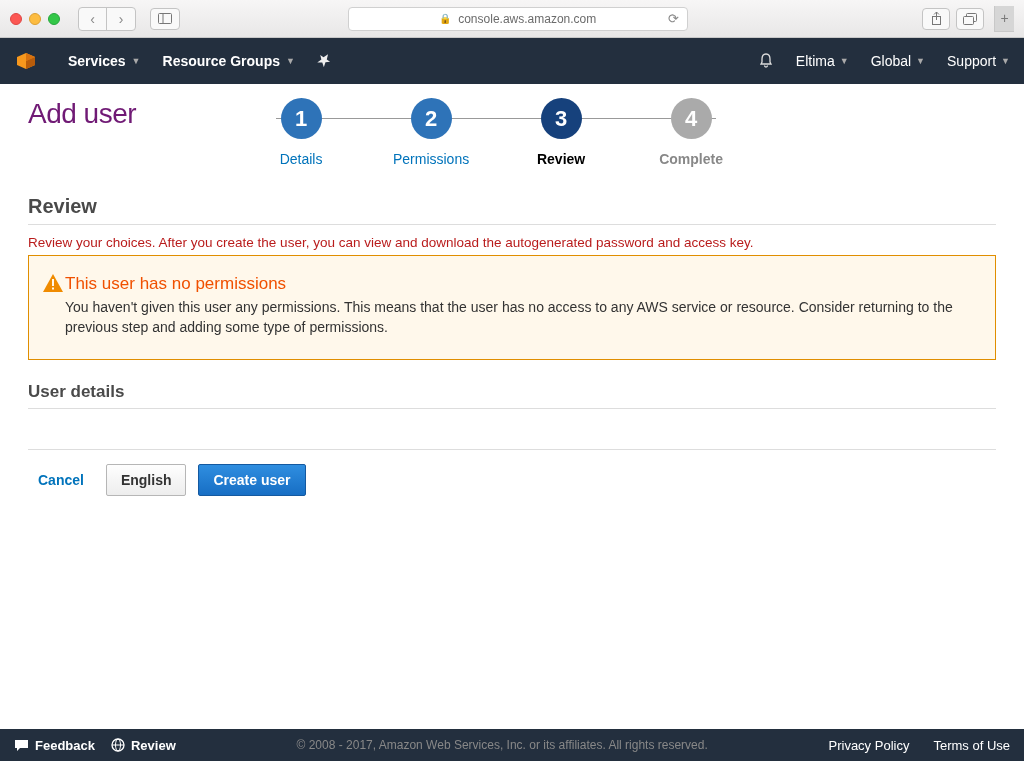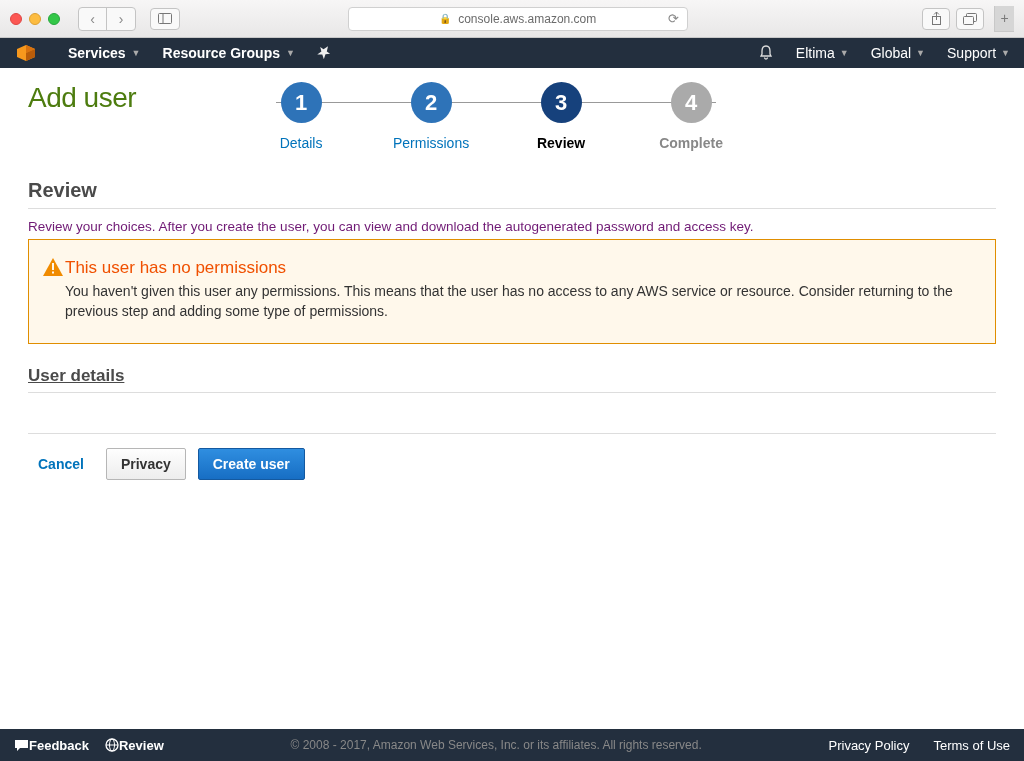--- a/index.html
+++ b/index.html
@@ -17,74 +17,74 @@
 .nav-btn:first-child { border-right: 1px solid #c4c4c4; }
 .sidebar-btn { margin-left: 6px; width: 30px; height: 22px; border: 1px solid #c4c4c4; border-radius: 4px; background: #f9f9f9; display: flex; align-items: center; justify-content: center; color: #6a6a6a; }
 .addr-bar { flex: 0 0 340px; margin-left: 160px; height: 24px; background: #fff; border: 1px solid #d0d0d0; border-radius: 4px; display: flex; align-items: center; justify-content: center; gap: 6px; color: #6b6b6b; font-size: 12px; position: relative; }
 .addr-reload { position: absolute; right: 8px; color: #888; font-size: 13px; }
 .lock-mini { font-size: 10px; }
 .chrome-right { display: flex; align-items: center; gap: 6px; margin-left: auto; }
 .chrome-icon { width: 28px; height: 22px; border: 1px solid #c4c4c4; border-radius: 4px; background: #f9f9f9; display: flex; align-items: center; justify-content: center; color: #6a6a6a; font-size: 12px; }
 .tab-plus { width: 20px; height: 26px; background: #d6d6d6; display: flex; align-items: center; justify-content: center; color: #7a7a7a; border-left: 1px solid #c8c8c8; border-bottom: 1px solid #c8c8c8; margin-left: 4px; }
 
 
-.aws-nav { height: 30px; background: #232f3e; display: flex; align-items: center; padding: 0 14px; color: #fff; font-size: 14px; }
+.aws-nav { height: 46px; background: #232f3e; display: flex; align-items: center; padding: 0 14px; color: #fff; font-size: 14px; }
 .aws-logo svg { display: block; }
 .nav-item { margin-left: 22px; display: flex; align-items: center; gap: 6px; font-weight: 600; }
 .nav-item.first { margin-left: 30px; }
 .caret { font-size: 9px; color: #aaa; }
 .pin-icon { margin-left: 22px; color: #eee; }
 .nav-spacer { flex: 1; }
 .bell-icon { margin-right: 22px; }
 .right-item { margin-right: 22px; display: flex; align-items: center; gap: 5px; }
 
 
 .page { padding: 14px 28px 20px 28px; }
 .page-header-row { display: flex; align-items: flex-start; }
-.page-title { font-size: 28px; font-weight: 300; color: #4d7c0f; letter-spacing: -0.5px; }
+.page-title { font-size: 28px; font-weight: 300; color: #701a75; letter-spacing: -0.5px; }
 .wizard { flex: 1; margin-left: 120px; }
 .wiz-steps { display: flex; justify-content: space-between; align-items: flex-start; position: relative; width: 480px; }
 .wiz-line { position: absolute; top: 20px; left: 20px; right: 20px; height: 1px; background: #999; z-index: 0; }
 .wiz-step { display: flex; flex-direction: column; align-items: center; z-index: 1; width: 90px; }
 .wiz-circle { width: 41px; height: 41px; border-radius: 50%; display: flex; align-items: center; justify-content: center; color: #fff; font-size: 22px; font-weight: 700; }
 .wiz-circle.blue { background: #2e73b8; }
 .wiz-circle.dark { background: #16417c; }
 .wiz-circle.grey { background: #aaa; }
 .wiz-label { margin-top: 12px; font-size: 14px; }
 .wiz-label.link { color: #0073bb; }
 .wiz-label.active { color: #000; font-weight: 700; }
 .wiz-label.muted { color: #888; font-weight: bold; }
 
 .section-title { font-size: 20px; color: #4a4a4a; margin-top: 28px; padding-bottom: 6px; border-bottom: 1px solid #ddd; }
-.section-desc { margin-top: 10px; color: #701a75; font-size: 13.5px; }
+.section-desc { margin-top: 10px; color: #b91c1c; font-size: 13.5px; }
 
 
 .alert { margin-top: 5px; border: 1px solid #e08e00; background: #fff8eb; padding: 18px 22px 22px 14px; display: flex; gap: 2px; }
 .alert-icon { color: #f08b00; flex-shrink: 0; }
 .alert-title { color: #f05000; font-size: 17px; margin-bottom: 4px; }
 .alert-text { font-size: 14px; color: #333; line-height: 1.4; }
 
 
-.details-title { font-size: 17px; color: #4a4a4a; margin-top: 22px; padding-bottom: 6px; border-bottom: 1px solid #ddd; text-decoration: underline; }
+.details-title { font-size: 17px; color: #4a4a4a; margin-top: 22px; padding-bottom: 6px; border-bottom: 1px solid #ddd; }
 .details-table { margin-top: 14px; }
 .details-row { display: flex; padding: 6px 0; font-size: 13.5px; }
 .dk { width: 250px; text-align: right; font-weight: 700; padding-right: 22px; }
 .dv { color: #333; }
 
 
 .action-bar { border-top: 1px solid #ddd; margin-top: 40px; padding-top: 14px; display: flex; justify-content: flex-start; align-items: center; gap: 12px; font-size: 14px; }
 .btn-link { color: #0073bb; font-weight: 700; cursor: pointer; padding: 7px 10px; }
 .btn { padding: 7px 14px; border-radius: 2px; font-weight: 700; cursor: pointer; }
 .btn.default { background: linear-gradient(#fefefe,#ededed); border: 1px solid #b6b6b6; color: #333; }
 .btn.primary { background: linear-gradient(#2f8ee0,#176ec4); border: 1px solid #1459a0; color: #fff; }
 
 
 .footer { position: fixed; bottom: 0; left: 0; width: 1024px; height: 32px; background: #232f3e; display: flex; align-items: center; padding: 0 14px; font-size: 13px; }
 .footer-left { display: flex; align-items: center; gap: 16px; color: #fff; font-weight: 700; }
-.footer-left span { display: flex; align-items: center; gap: 0; }
+.footer-left span { display: flex; align-items: center; gap: 6px; }
 .footer-center { flex: 1; text-align: center; color: #888; font-size: 12px; }
 .footer-right { display: flex; gap: 24px; color: #fff; }
 </style>
 </head>
 <body>
 
 <div class="browser-chrome">
   <div class="traffic-lights">
     <div class="tl red"></div>
     <div class="tl yellow"></div>
@@ -204,21 +204,21 @@
     <div>
       <div class="alert-title">This user has no permissions</div>
       <div class="alert-text">You haven't given this user any permissions. This means that the user has no access to any AWS service or resource. Consider returning to the previous step and adding some type of permissions.</div>
     </div>
   </div>
 
   <h3 class="details-title">User details</h3>
 
   <div class="action-bar">
     <span class="btn-link">Cancel</span>
-    <span class="btn default">Privacy</span>
+    <span class="btn default">English</span>
     <span class="btn primary">Create user</span>
   </div>
 </div>
 
 <div class="footer">
   <div class="footer-left">
     <span>
       <svg width="15" height="13" viewBox="0 0 15 13">
           <path fill="#fff" d="M1 1 h13 v8 h-8 l-3 3 v-3 h-2 Z"></path>
         </svg>

